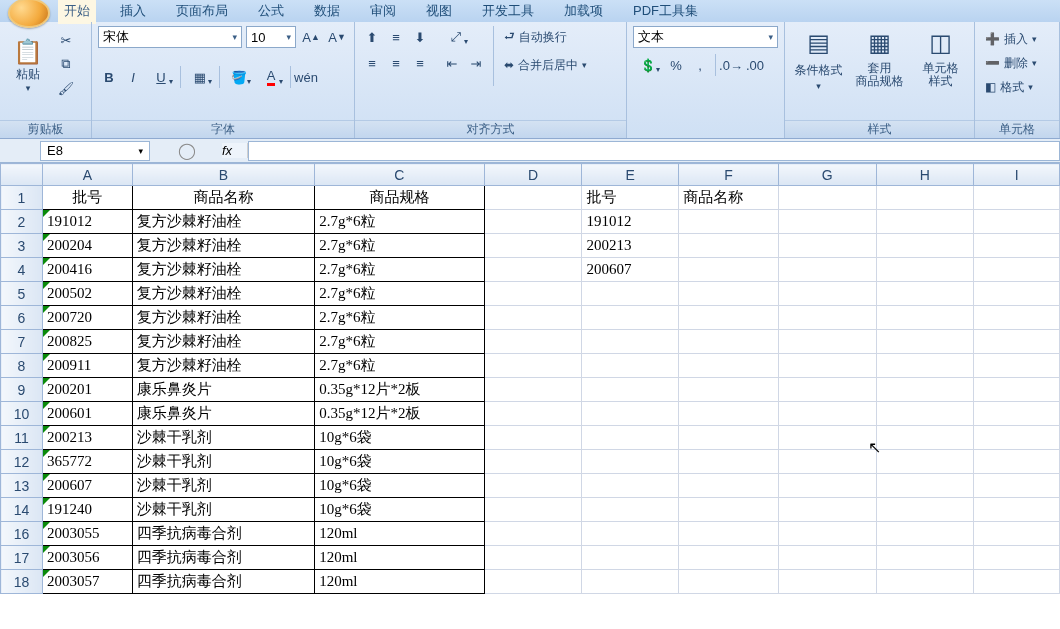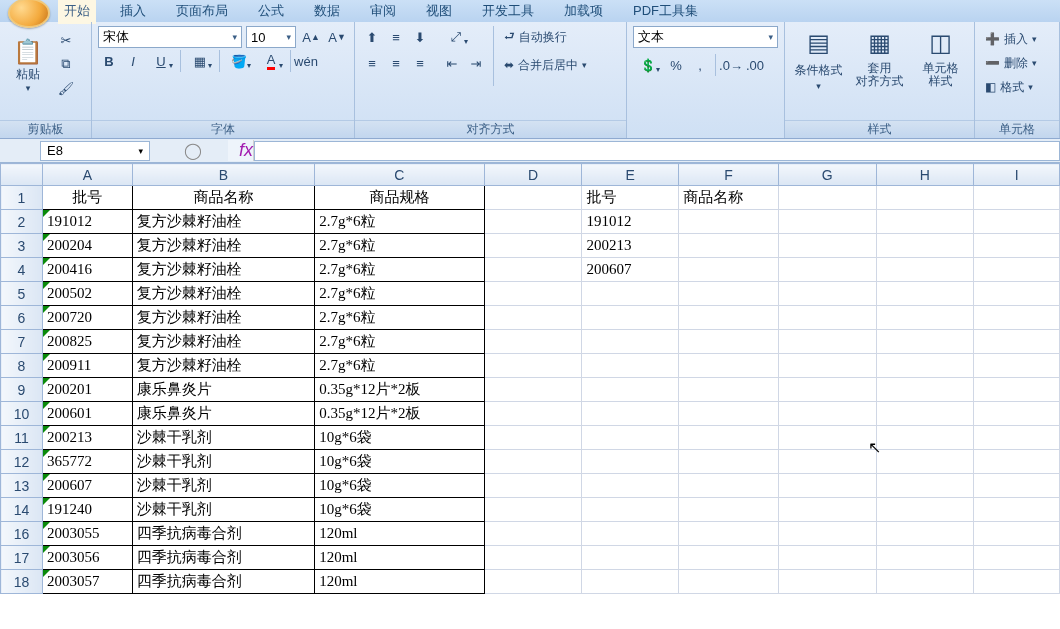--- a/index.html
+++ b/index.html
@@ -34,24 +34,24 @@
 
 
 .style-btn { display: flex; flex-direction: column; align-items: center; width: 58px; font-size: 12px; color: #2a4a70; gap: 2px; }
 .style-btn .ic { width: 34px; height: 34px; display: flex; align-items: center; justify-content: center; font-size: 24px; }
 
 
 .cell-btn { display: flex; align-items: center; gap: 4px; font-size: 12px; color: #2a4a70; height: 22px; padding: 0 4px; }
 
 
 .formula-bar { height: 24px; background: #e4edf7; display: flex; align-items: center; border-bottom: 1px solid #9cb6d6; }
-.name-box { width: 110px; height: 20px; background: #fff; border: 1px solid #9cb6d6; margin: 0 8px 0 40px; display: flex; align-items: center; padding: 0 6px; font-size: 13px; }
+.name-box { width: 110px; height: 20px; background: #fff; border: 1px solid #9cb6d6; margin: 0 2px 0 40px; display: flex; align-items: center; padding: 0 6px; font-size: 13px; }
 .name-box .arrow { margin-left: auto; font-size: 9px; }
 .fx-area { display: flex; align-items: center; flex: 1; height: 20px; border: 1px solid #9cb6d6; background: #fff; }
-.fx-btn { width: 26px; text-align: right; font-size: 18px; font-style: italic; color: #a21caf; border-right: 1px solid #d0d0d0; background: #eef4fb; }
+.fx-btn { width: 26px; text-align: left; font-size: 13px; font-style: italic; color: #000000; border-right: 1px solid #d0d0d0; background: #eef4fb; }
 .fx-input { flex: 1; padding: 0 6px; font-size: 13px; }
 
 
 .grid-area { position: absolute; top: 163px; left: 0; right: 0; bottom: 0; background: #fff; overflow: hidden; }
 .sheet { border-collapse: collapse; font-size: 15px; }
 .sheet th, .sheet td { border: 1px solid #d0d7e5; height: 24px; padding: 0; text-align: center; font-weight: normal; }
 .sheet thead th { background: linear-gradient(#f3f7fc, #dbe6f4); color: #2a4a70; font-size: 14px; border-color: #9eb6d8; height: 22px; }
 .sheet tbody th { background: linear-gradient(to right, #f3f7fc, #dbe6f4); color: #2a4a70; font-size: 14px; width: 42px; border-color: #9eb6d8; text-align: center; }
 .corner { background: linear-gradient(#f3f7fc, #dbe6f4); width: 42px; }
 .sheet td { text-align: left; padding: 0 4px; font-family: SimSun, serif; }
@@ -92,21 +92,21 @@
       <div class="small-col">
         <div class="small-btn">✂</div>
         <div class="small-btn">⧉</div>
         <div class="small-btn">🖌</div>
       </div>
     </div>
     <div class="group-label">剪贴板</div>
   </div>
 
   <div class="group" style="width:263px">
-    <div class="group-body" style="flex-direction:column;gap:2px;width:100%">
+    <div class="group-body" style="flex-direction:column;gap:18px;width:100%">
       <div style="display:flex;gap:4px;width:100%">
         <div class="combo" style="flex:1">
           <span>宋体</span>
           <span class="arrow">▾</span>
         </div>
         <div class="combo" style="width:50px">
           <span>10</span>
           <span class="arrow">▾</span>
         </div>
         <div class="toggle">A<sup style="font-size:9px">▲</sup></div>
@@ -185,21 +185,21 @@
   <div class="group" style="width:190px">
     <div class="group-body" style="justify-content:center">
       <div class="style-btn">
         <div class="ic">▤</div>
         <span>条件格式</span>
         <span style="font-size:9px">▾</span>
       </div>
       <div class="style-btn">
         <div class="ic">▦</div>
         <span style="white-space:pre-line;text-align:center;line-height:1.1">套用
-对齐方式</span>
+商品规格</span>
       </div>
       <div class="style-btn">
         <div class="ic">◫</div>
         <span style="white-space:pre-line;text-align:center;line-height:1.1">单元格
 样式</span>
       </div>
     </div>
     <div class="group-label">样式</div>
   </div>
 

